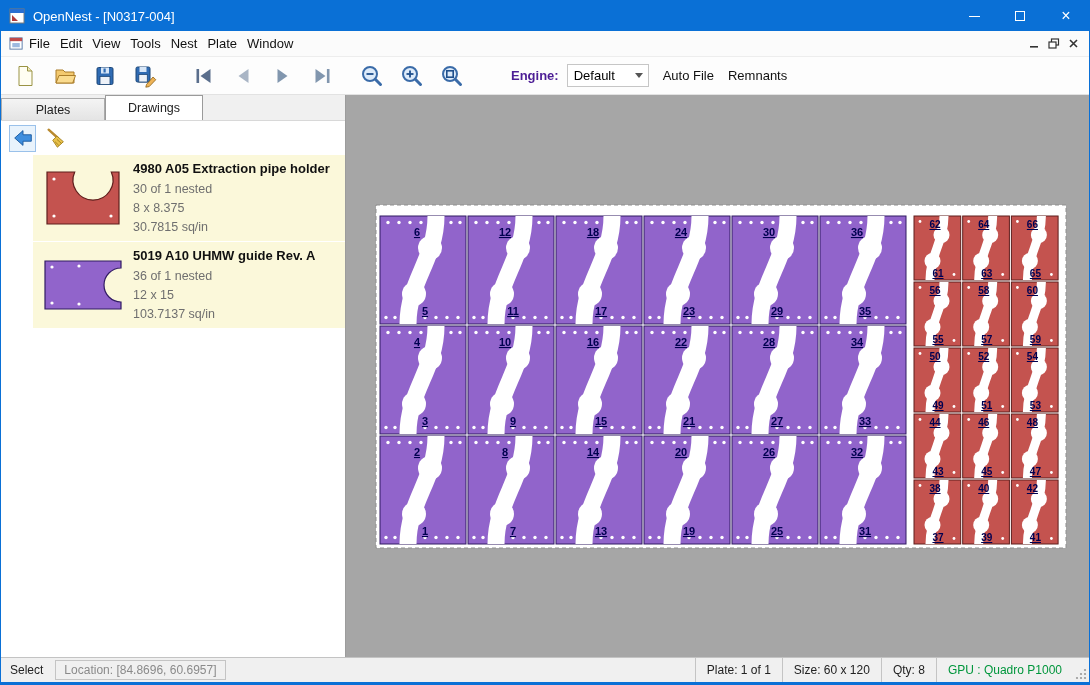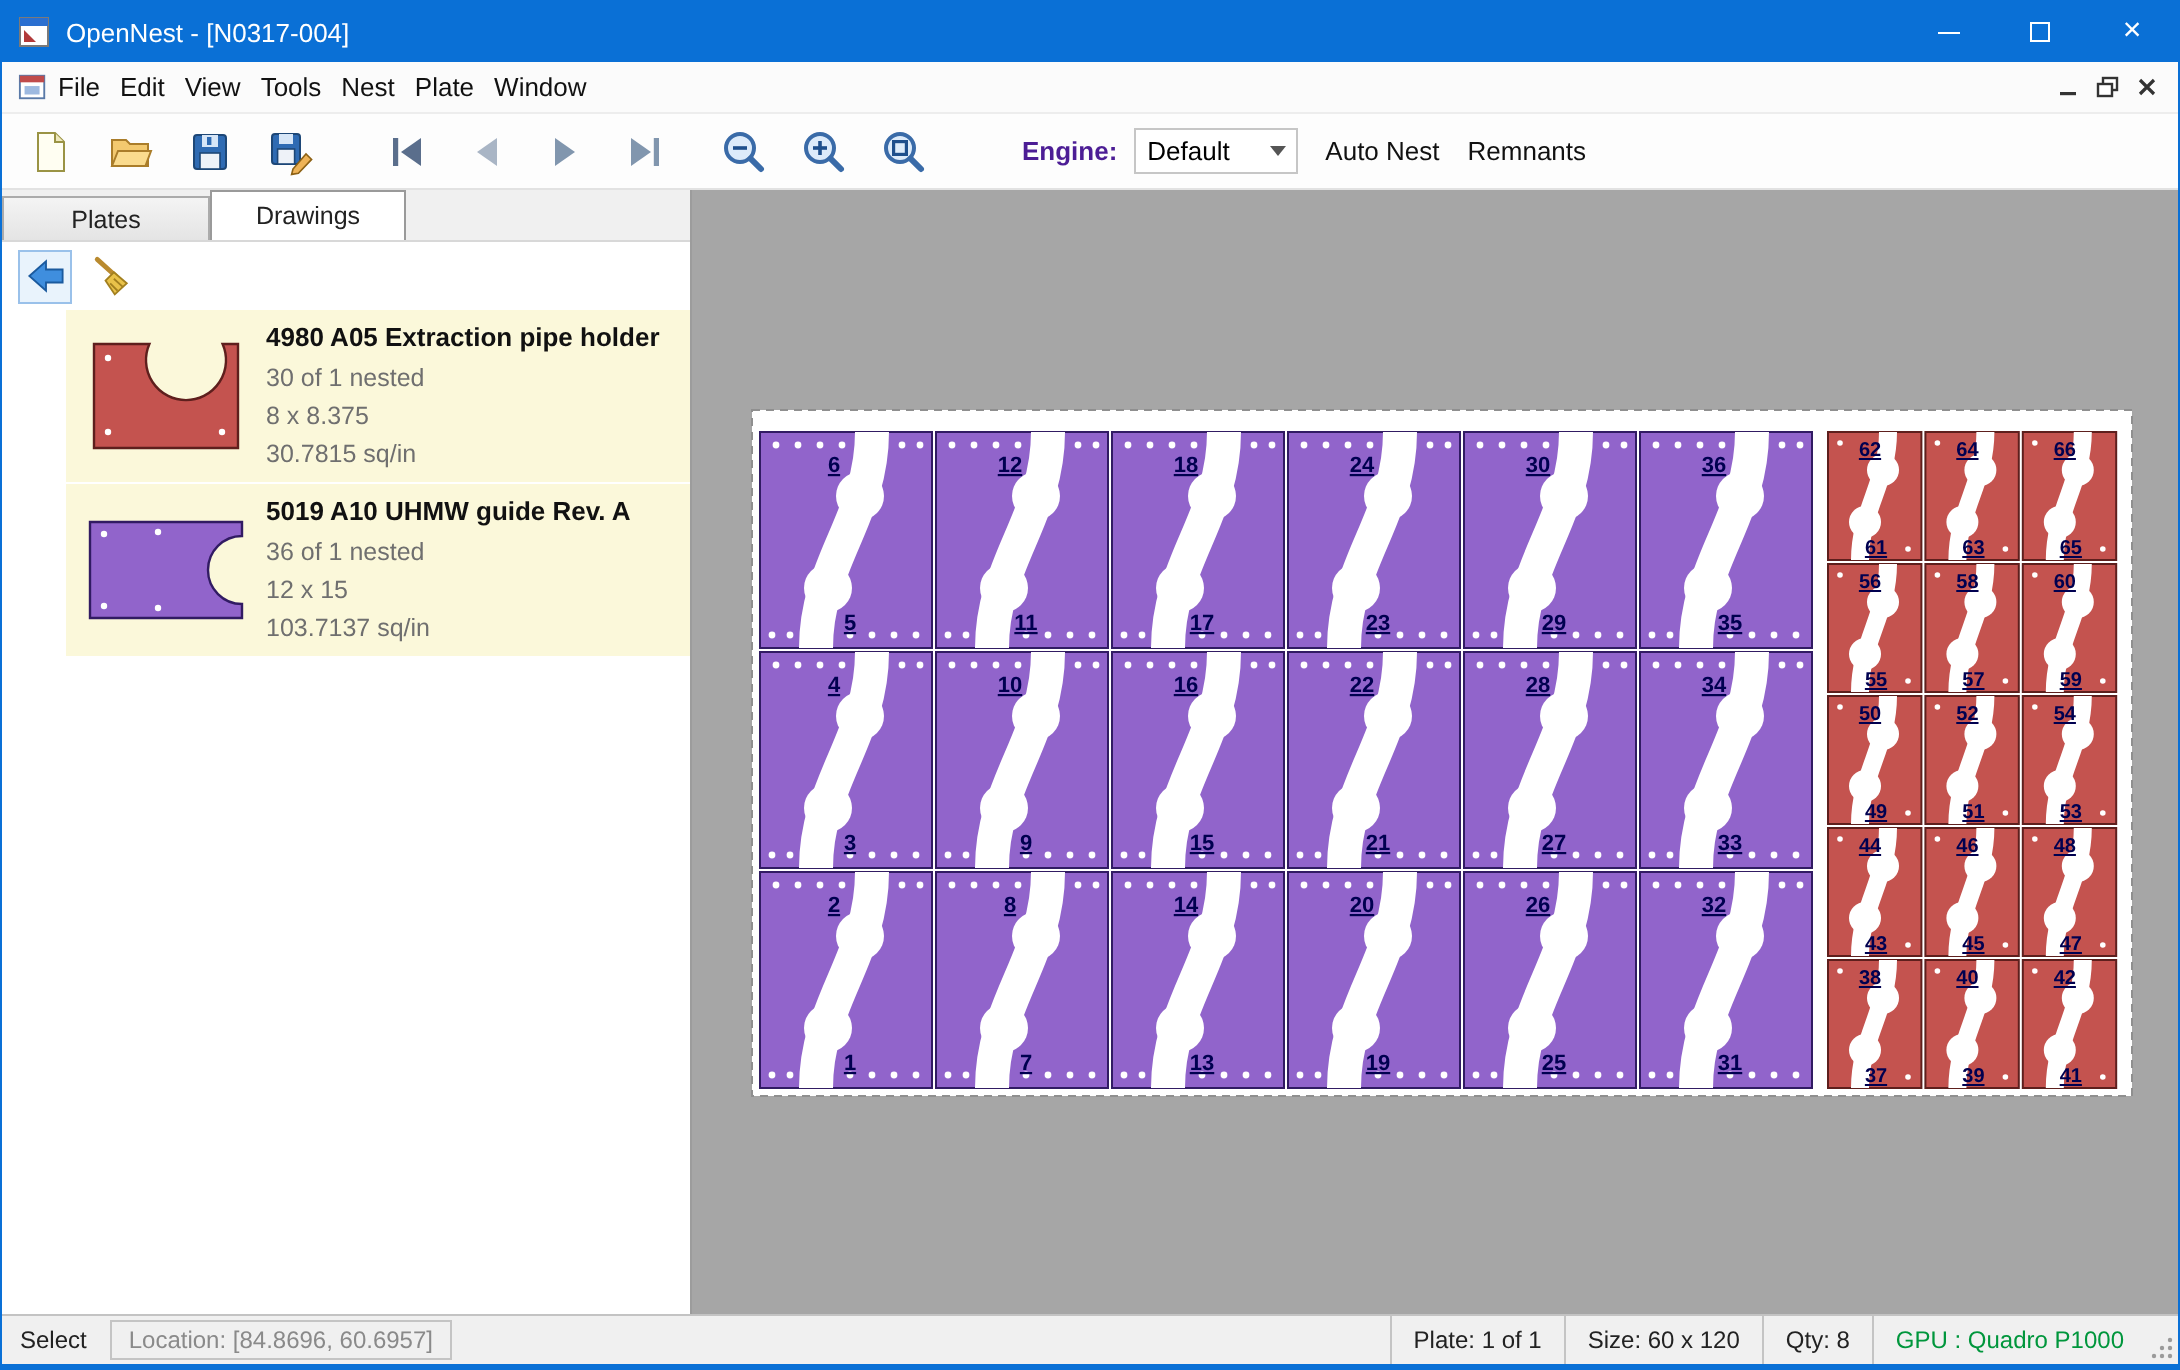--- a/index.html
+++ b/index.html
@@ -209,21 +209,21 @@
           <line x1="16.3" y1="16.3" x2="21.5" y2="21.5" stroke="#3a6ba8" stroke-width="3" stroke-linecap="round"></line>
           <rect x="7.8" y="7.8" width="6.4" height="6.4" fill="none" stroke="#1e4f8c" stroke-width="1.6"></rect>
           </svg>
       </div>
     </div>
     <span class="engine-label">Engine:</span>
     <div class="combo">
       <span>Default</span>
       <span class="combo-arrow"></span>
     </div>
-    <span class="tool-label">Auto Nest</span>
+    <span class="tool-label">Auto File</span>
     <span class="tool-label">Remnants</span>
   </div>
 
   <div class="body">
     <div class="left-panel">
       <div class="tab-bar">
         <div class="tab">
             <span>Plates</span>
           </div>
         <div class="tab active">

